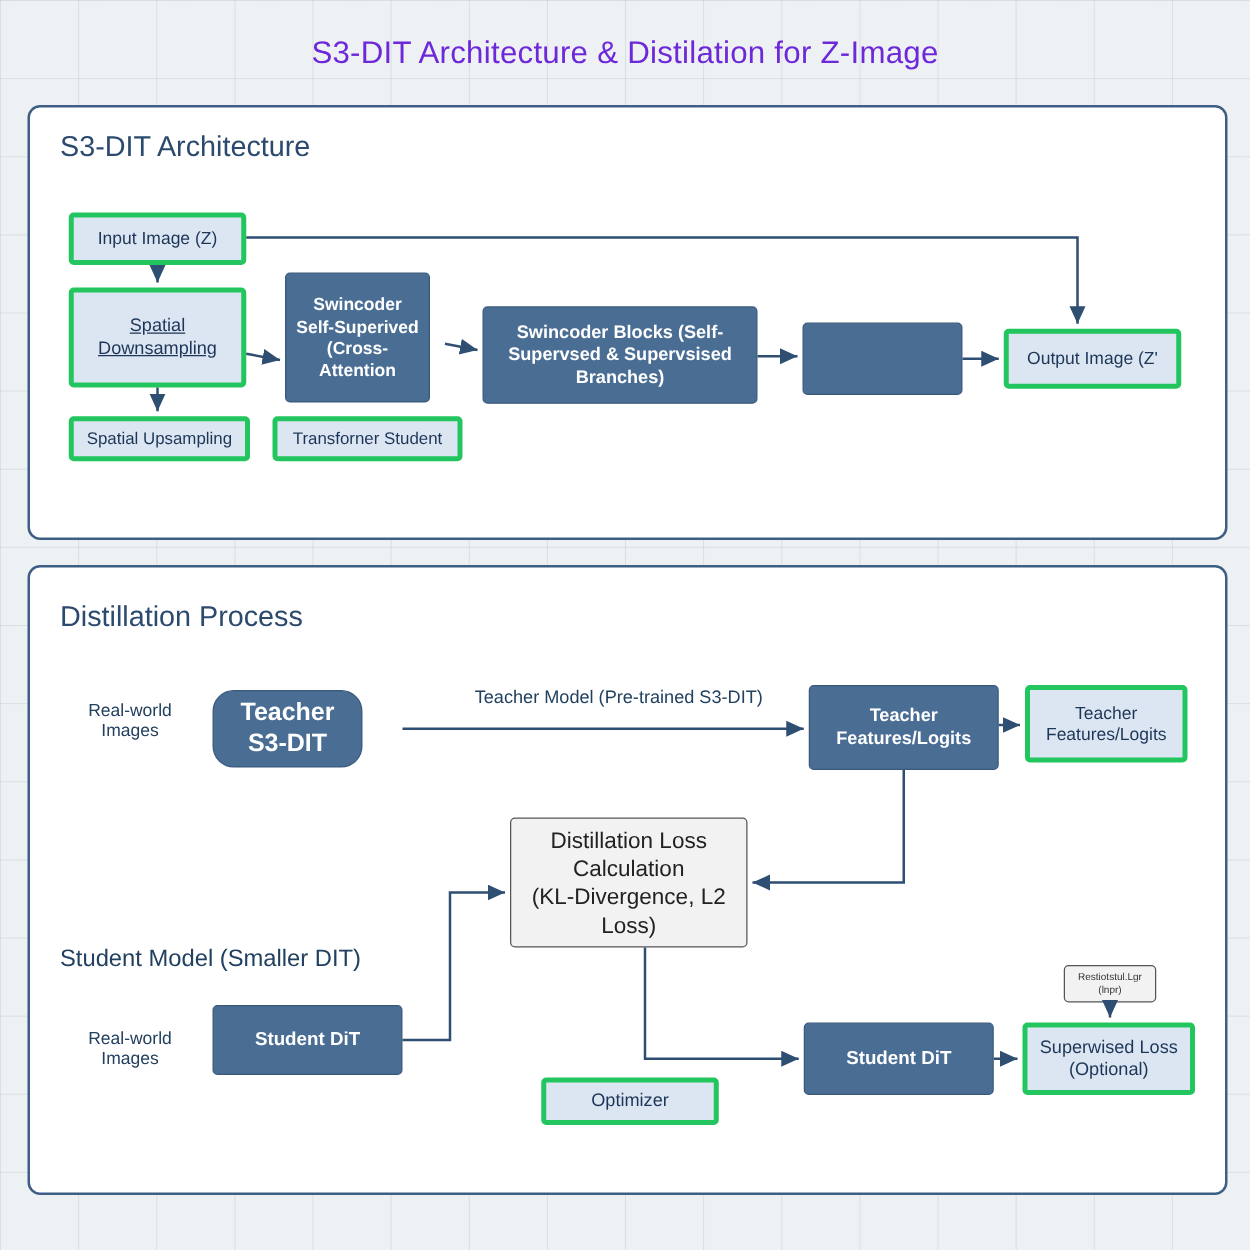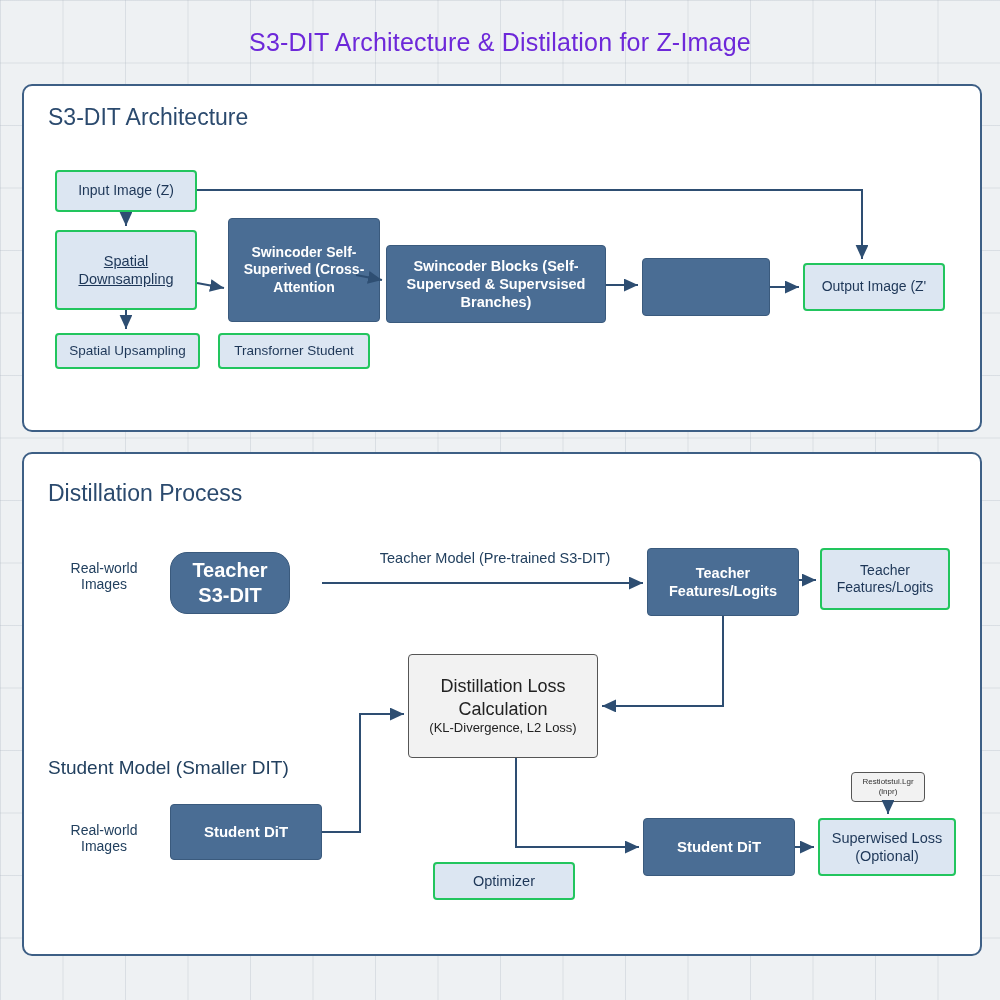--- a/index.html
+++ b/index.html
@@ -54,21 +54,21 @@
     display: flex;
     align-items: center;
     justify-content: center;
     text-align: center;
     border-radius: 4px;
     line-height: 1.25;
     padding: 4px 6px;
   }
   .node.light {
     background: #dce6f2;
-    border: 2px solid #22c55e;
+    border: 4px solid #22c55e;
     color: #1d3category;
     color: #1d3657;
   }
   .node.dark {
     background: #4a6d94;
     border: 1px solid #3a5a7d;
     color: #ffffff;
   }
   .node.plain {
     background: #f2f2f2;
@@ -98,21 +98,21 @@
 
 <div class="panel" id="panel-arch"></div>
 <div class="panel-title" style="left:48px; top:104px;text-align:center;">S3-DIT Architecture</div>
 
 <div class="node light" style="left:55px; top:170px; width:142px; height:42px; font-size:14px;">Input Image (Z)</div>
 
 <div class="node light" style="left:55px; top:230px; width:142px; height:80px; font-size:14.5px;text-decoration:underline;">Spatial Downsampling</div>
 
 <div class="node light" style="left:55px; top:333px; width:145px; height:36px; font-size:13.5px;">Spatial Upsampling</div>
 
-<div class="node dark bold" style="left:228px; top:218px; width:152px; height:104px; font-size:14px;">Swincoder Self-Superived (Cross-Attention</div>
+<div class="node dark bold" style="left:228px; top:218px; width:116px; height:104px; font-size:14px;">Swincoder Self-Superived (Cross-Attention</div>
 
 <div class="node light" style="left:218px; top:333px; width:152px; height:36px; font-size:13.5px;">Transforner Student</div>
 
 <div class="node dark bold" style="left:386px; top:245px; width:220px; height:78px; font-size:14.5px;">Swincoder Blocks (Self-Supervsed &amp; Supervsised Branches)</div>
 
 <div class="node dark" style="left:642px; top:258px; width:128px; height:58px; font-size:14px;"></div>
 
 <div class="node light" style="left:803px; top:263px; width:142px; height:48px; font-size:14px;">Output Image (Z'</div>
 
 <div class="panel" id="panel-dist"></div>
@@ -123,21 +123,21 @@
 <div class="node dark bold" style="left:170px; top:552px; width:120px; height:62px; font-size:20px;border-radius:17px;">Teacher S3-DIT</div>
 
 <div class="label" style="left:355px; top:550px; width:280px; font-size:14.5px;">Teacher Model (Pre-trained S3-DIT)</div>
 
 <div class="node dark bold" style="left:647px; top:548px; width:152px; height:68px; font-size:14.5px;">Teacher Features/Logits</div>
 
 <div class="node light" style="left:820px; top:548px; width:130px; height:62px; font-size:14px;">Teacher Features/Logits</div>
 
 <div class="node plain" style="left:408px; top:654px; width:190px; height:104px; flex-direction:column; gap:0;">
   <div style="font-size:18px;">Distillation Loss Calculation</div>
-  <div style="font-size:13px;">(KL-Divergence, L2 Loss)</div>
+  <div style="font-size:18px;">(KL-Divergence, L2 Loss)</div>
 </div>
 
 <div class="label" style="left:48px; top:757px; width:290px; font-size:19px; text-align:left;">Student Model (Smaller DIT)</div>
 
 <div class="label" style="left:48px; top:822px; width:112px; font-size:14px;">Real-world Images</div>
 
 <div class="node dark bold" style="left:170px; top:804px; width:152px; height:56px; font-size:15px;">Student DiT</div>
 
 <div class="node dark bold" style="left:643px; top:818px; width:152px; height:58px; font-size:15px;">Student DiT</div>
 

